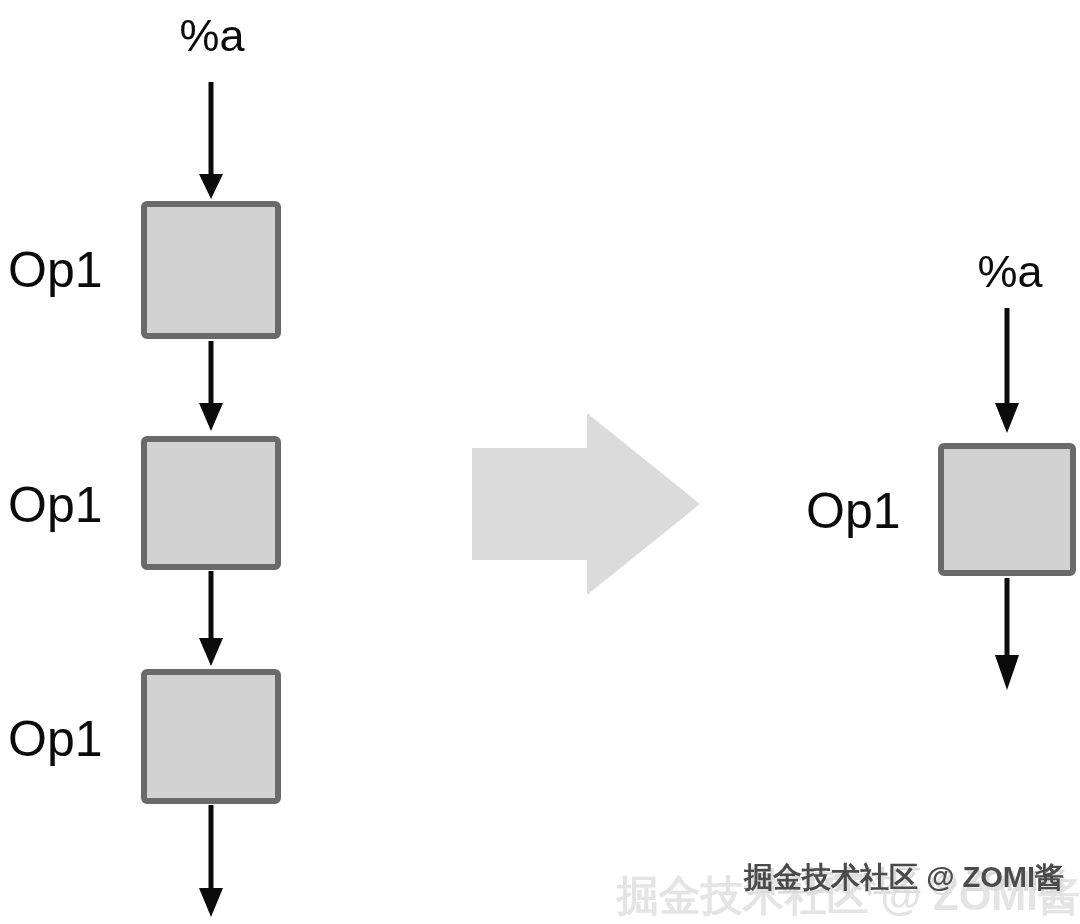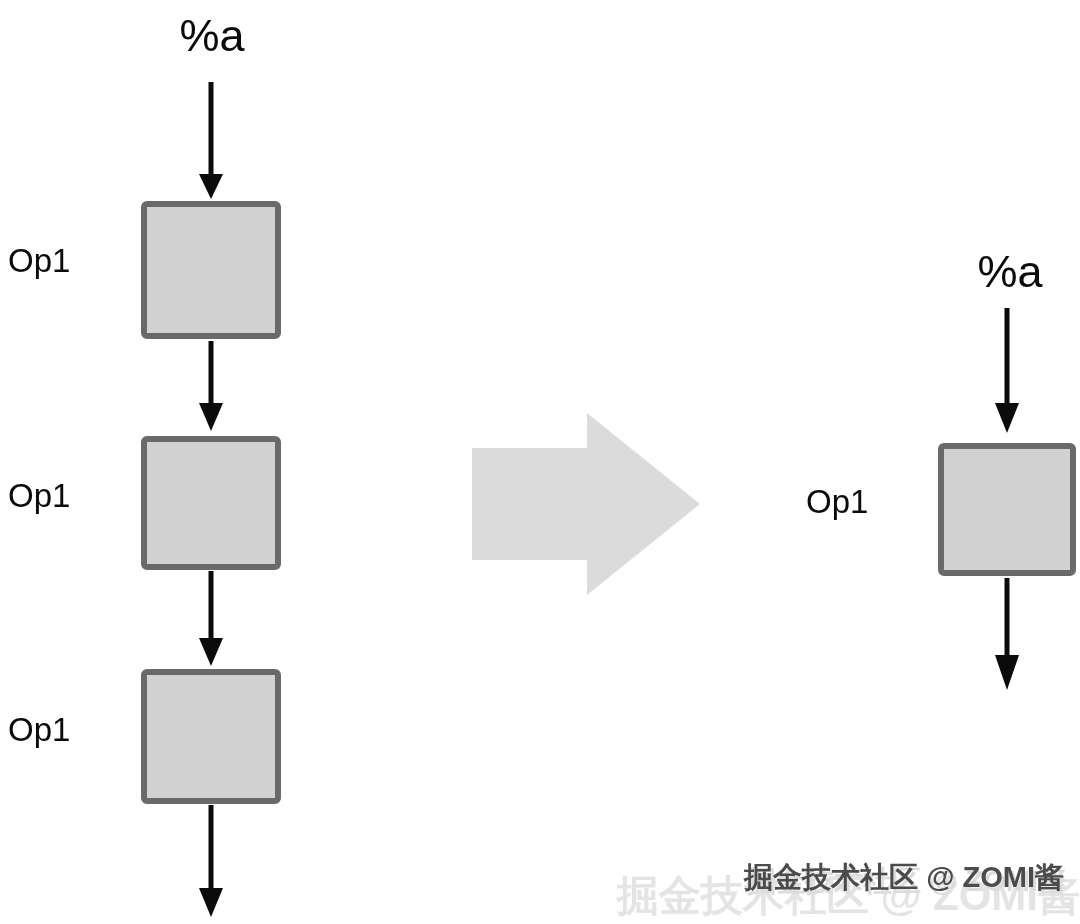--- a/index.html
+++ b/index.html
@@ -25,21 +25,21 @@
     color: #0b0b0b;
     line-height: 1.05;
     white-space: nowrap;
   }
   .var-label {
     width: 104px;
     text-align: center;
     font-size: 45px;
   }
   .op-label {
-    font-size: 33px;
+    font-size: 50px;
     text-align: left;
   }
   .var-left   { left: 160px; top: 12px;  }
   .op-left-1  { left: 8px;   top: 244px; }
   .op-left-2  { left: 8px;   top: 479px; }
   .op-left-3  { left: 8px;   top: 713px; }
   .var-right  { left: 958px; top: 248px; }
   .op-right-1 { left: 806px; top: 485px; }
   .watermark-ghost {
     position: absolute;

